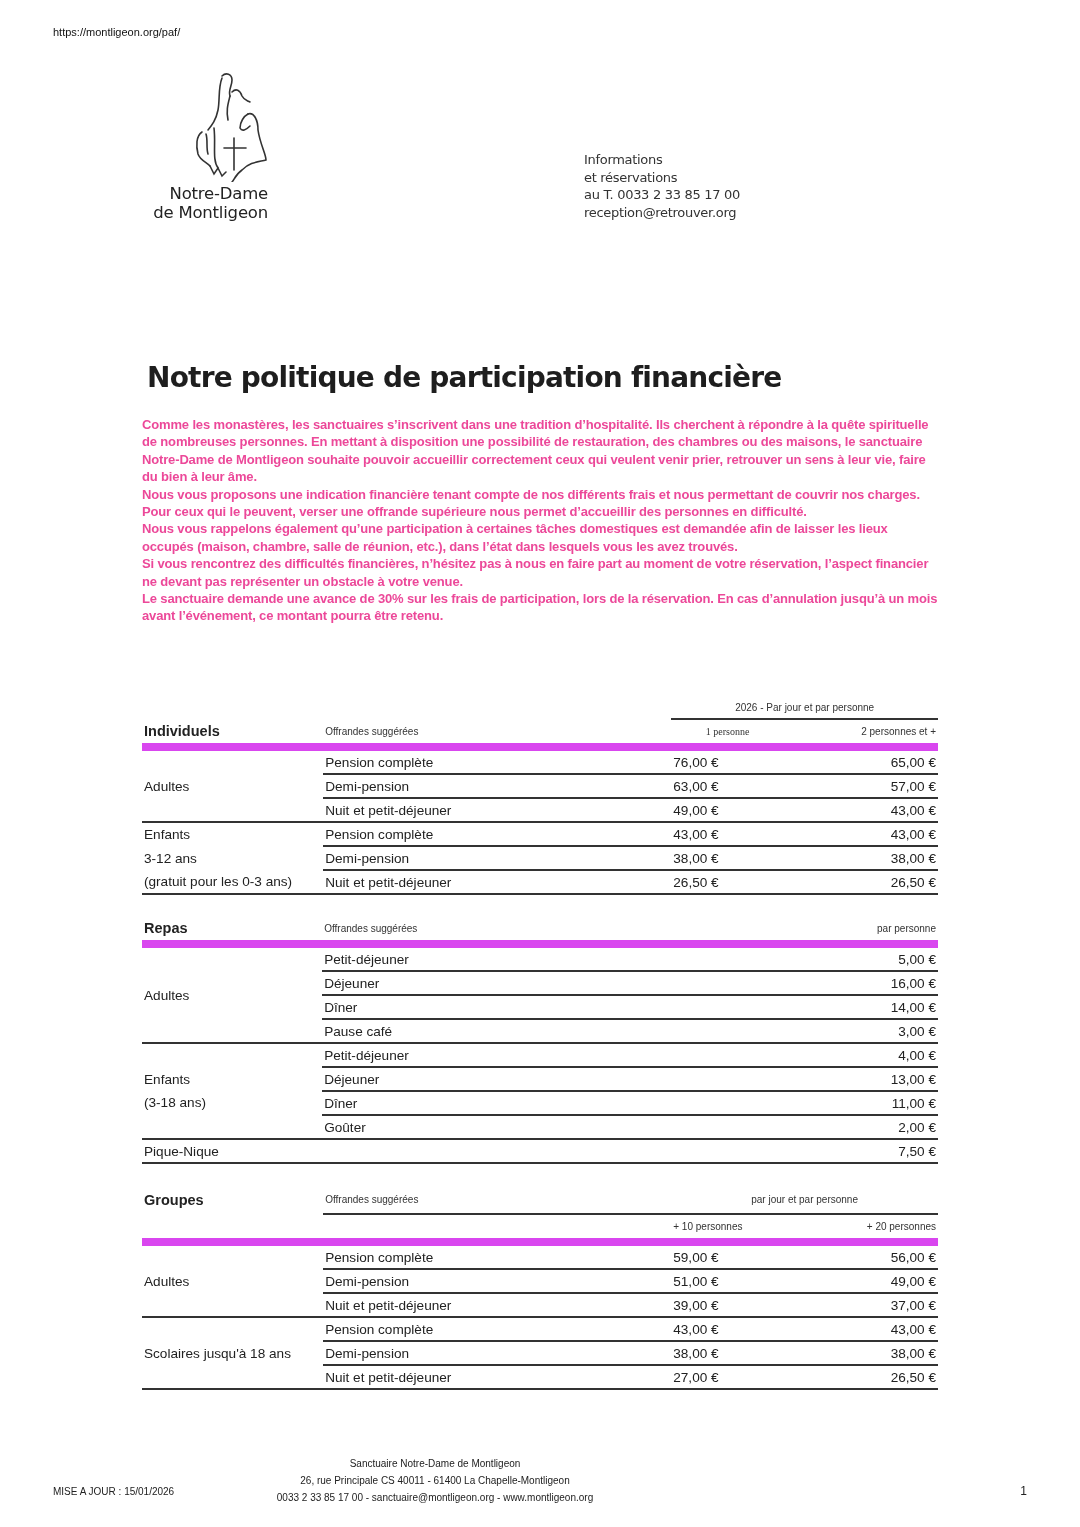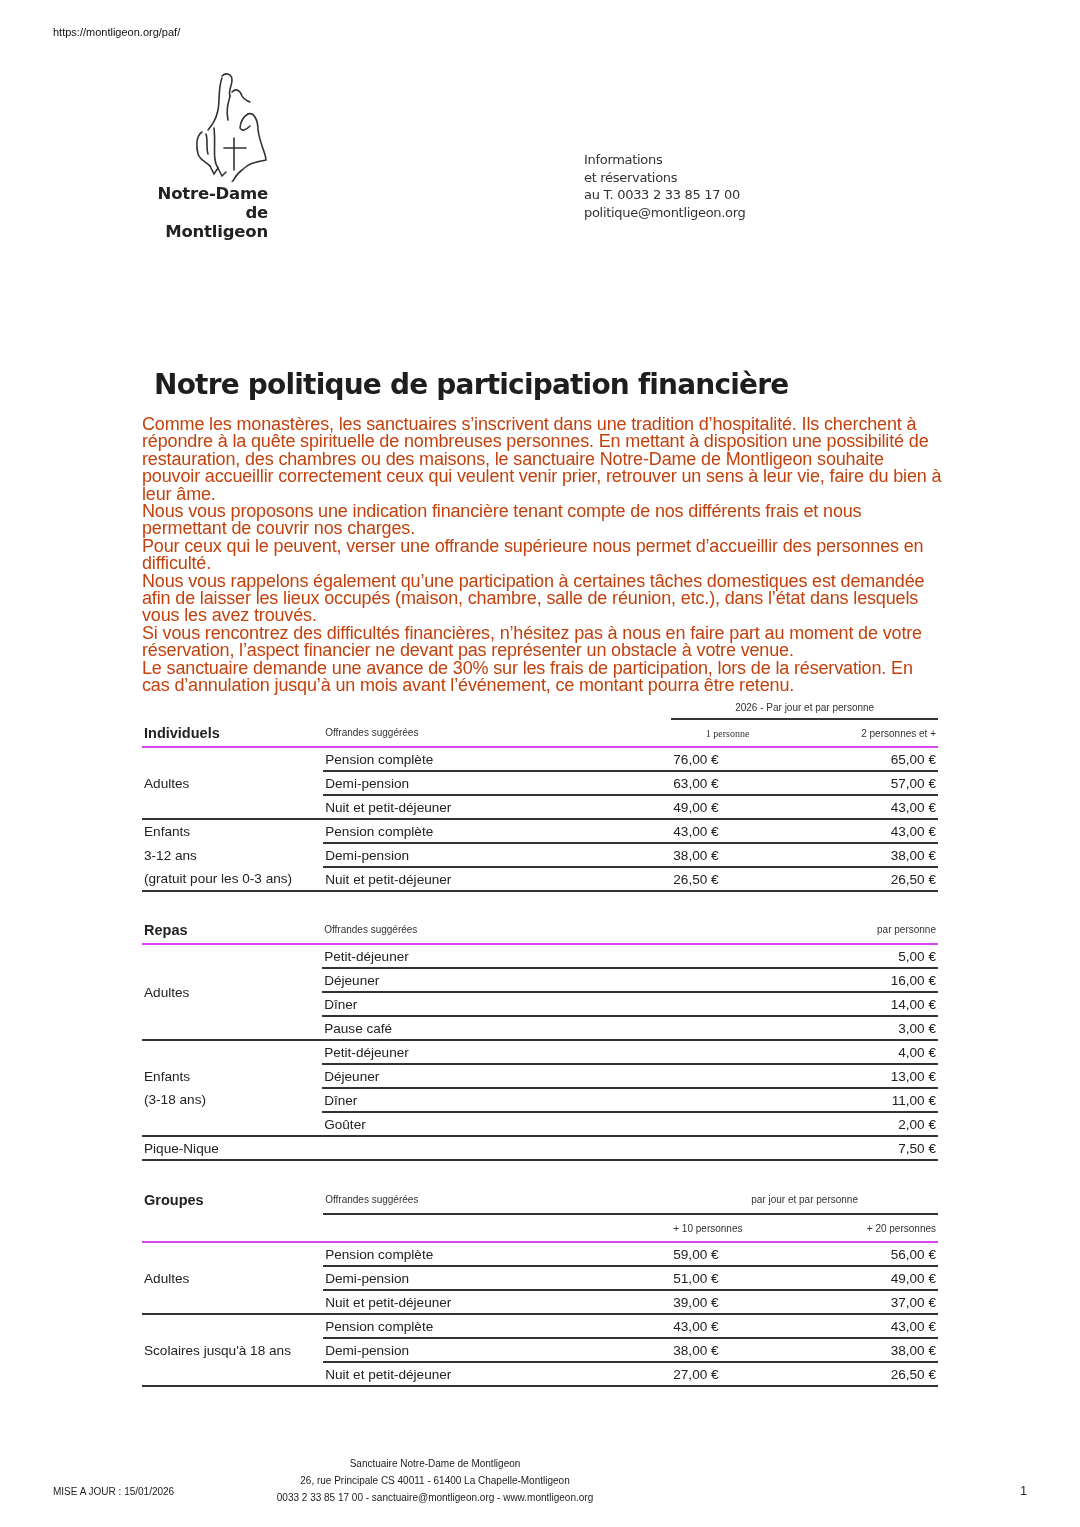--- a/index.html
+++ b/index.html
@@ -1,35 +1,35 @@
 <!DOCTYPE html>
 <html><head>
 <meta charset="utf-8">
 <style>
   html, body { margin:0; padding:0; background:#fff; }
   body { width:1080px; height:1527px; position:relative; font-family:"Liberation Sans", sans-serif; color:#222; overflow:hidden; }
   .url { position:absolute; left:53px; top:26px; font-size:11px; font-family:"Liberation Sans", sans-serif; color:#111; }
   .logo { position:absolute; left:140px; top:70px; width:130px; }
   .logo svg { display:block; margin-left:48px; }
-  .logo-name { font-family:"DejaVu Sans", sans-serif; font-weight:bold; font-size:16.5px; line-height:19px; color:#222; text-align:right; width:128px; margin-top:2px; letter-spacing:-0.2px; }
+  .logo-name { font-family:"DejaVu Sans", sans-serif; font-weight:normal; font-size:16.5px; line-height:19px; color:#222; text-align:right; width:128px; margin-top:2px; letter-spacing:-0.2px; }
   .contact { position:absolute; left:556px; top:151px; font-size:13px; line-height:17.5px; color:#333; font-family:"DejaVu Sans", sans-serif; font-weight:normal; letter-spacing:-0.3px; }
   .contact div { white-space:nowrap;margin-left:28px; }
-  h1 { position:absolute; left:142px; top:356px; margin:12px; font-family:"DejaVu Sans", sans-serif; font-size:28px; font-weight:bold; color:#1e1e1e; letter-spacing:-0.8px; }
-  .intro { position:absolute; left:142px; top:416px; width:800px; font-family:"Liberation Sans", sans-serif; font-size:18px; line-height:17.4px; color:#c2410c; letter-spacing:-0.15px; }
+  h1 { position:absolute; left:142px; top:356px; margin:5px; font-family:"DejaVu Sans", sans-serif; font-size:28px; font-weight:bold; color:#1e1e1e; letter-spacing:-0.8px; }
+  .intro { position:absolute; left:142px; top:416px; width:800px; font-family:"Liberation Sans", sans-serif; font-size:13px; line-height:17.4px; color:#ec4899; letter-spacing:-0.15px;font-weight:bold; }
   .intro p { margin:0; }
 
   table.pt { position:absolute; left:142px; width:796px; border-collapse:collapse; font-family:"Liberation Sans", sans-serif; font-size:13.6px; color:#222; }
   table.pt td { padding:0 2px; height:22px; vertical-align:middle; white-space:nowrap; }
   .c1 { width:178px; padding-left:2px !important; }
   .c2 { width:350px; }
   .c3 { width:110px; }
   .c4 { width:152px; text-align:right; }
   .sect-title { font-weight:bold; font-size:14.5px; }
   .small { font-size:10px; color:#333; }
-  .toprule td { border-bottom:2px solid #d946ef; }
+  .toprule td { border-bottom:8px solid #d946ef; }
   .row td.c2, .row td.c3, .row td.c4 { border-bottom:2px solid #333; }
   .grpend td { border-bottom:2px solid #333 !important; }
   .hdr-line { border-bottom:2px solid #333; }
   .group-label { vertical-align:middle; }
 
   .footer-left { position:absolute; left:53px; top:1486px; font-size:10px; font-family:"Liberation Sans", sans-serif; color:#222; }
   .footer-center { position:absolute; left:0; width:870px; top:1455px; text-align:center; font-size:10px; line-height:17px; font-family:"Liberation Sans", sans-serif; color:#222; }
   .footer-page { position:absolute; right:53px; top:1484px; font-size:12px; color:#222; }
 </style>
 </head>
@@ -55,21 +55,21 @@
   <div class="logo-name">
     <div>Notre-Dame</div>
     <div>de Montligeon</div>
   </div>
 </div>
 
 <div class="contact">
   <div>Informations</div>
   <div>et réservations</div>
   <div>au T. 0033 2 33 85 17 00</div>
-  <div>politique@montligeon.org</div>
+  <div>reception@retrouver.org</div>
 </div>
 
 <h1>Notre politique de participation financière</h1>
 
 <div class="intro">
   <p>Comme les monastères, les sanctuaires s’inscrivent dans une tradition d’hospitalité. Ils cherchent à répondre à la quête spirituelle de nombreuses personnes.  En mettant à disposition une possibilité de restauration, des chambres ou des maisons, le sanctuaire Notre-Dame de Montligeon souhaite pouvoir accueillir correctement ceux qui veulent venir prier, retrouver un sens à leur vie, faire du bien à leur âme.</p>
   <p>Nous vous proposons une indication financière tenant compte de nos différents frais et nous permettant de couvrir nos charges.</p>
   <p>Pour ceux qui le peuvent, verser une offrande supérieure nous permet d’accueillir des personnes en difficulté.</p>
   <p>Nous vous rappelons également qu’une participation à certaines tâches domestiques est demandée afin de laisser les lieux occupés (maison, chambre, salle de réunion, etc.), dans l’état dans lesquels vous les avez trouvés.</p>
   <p>Si vous rencontrez des difficultés financières, n’hésitez pas à nous en faire part au moment de votre réservation, l’aspect financier ne devant pas représenter un obstacle à votre venue.</p>

